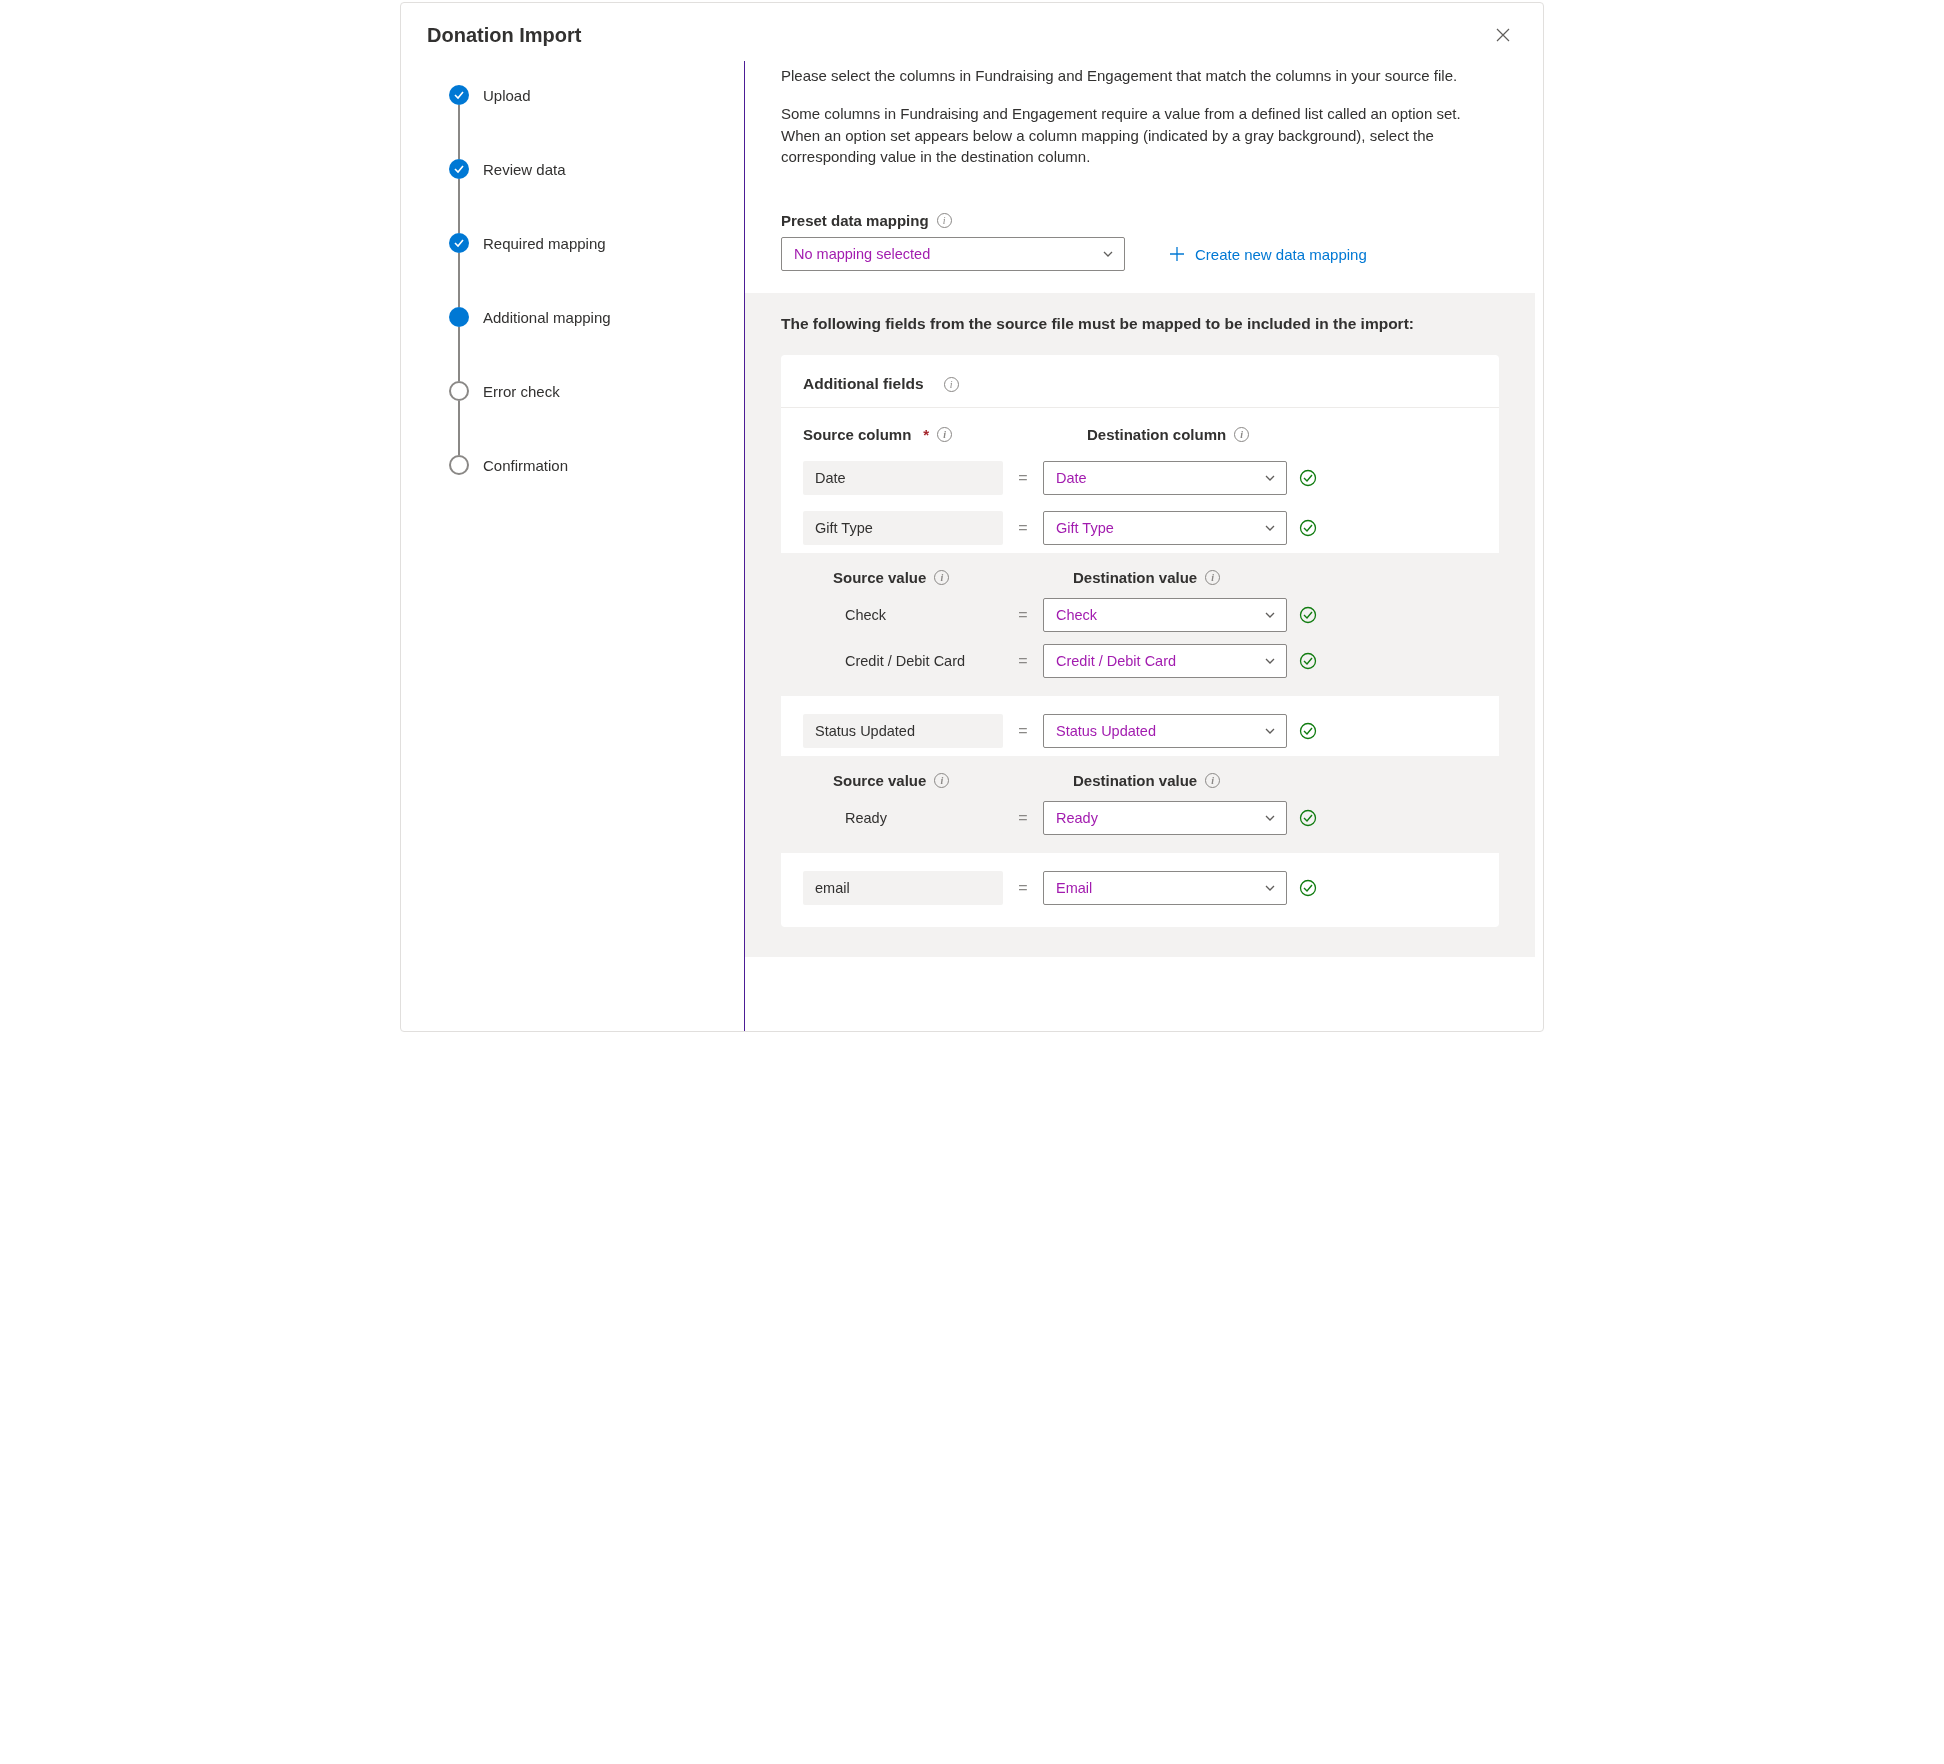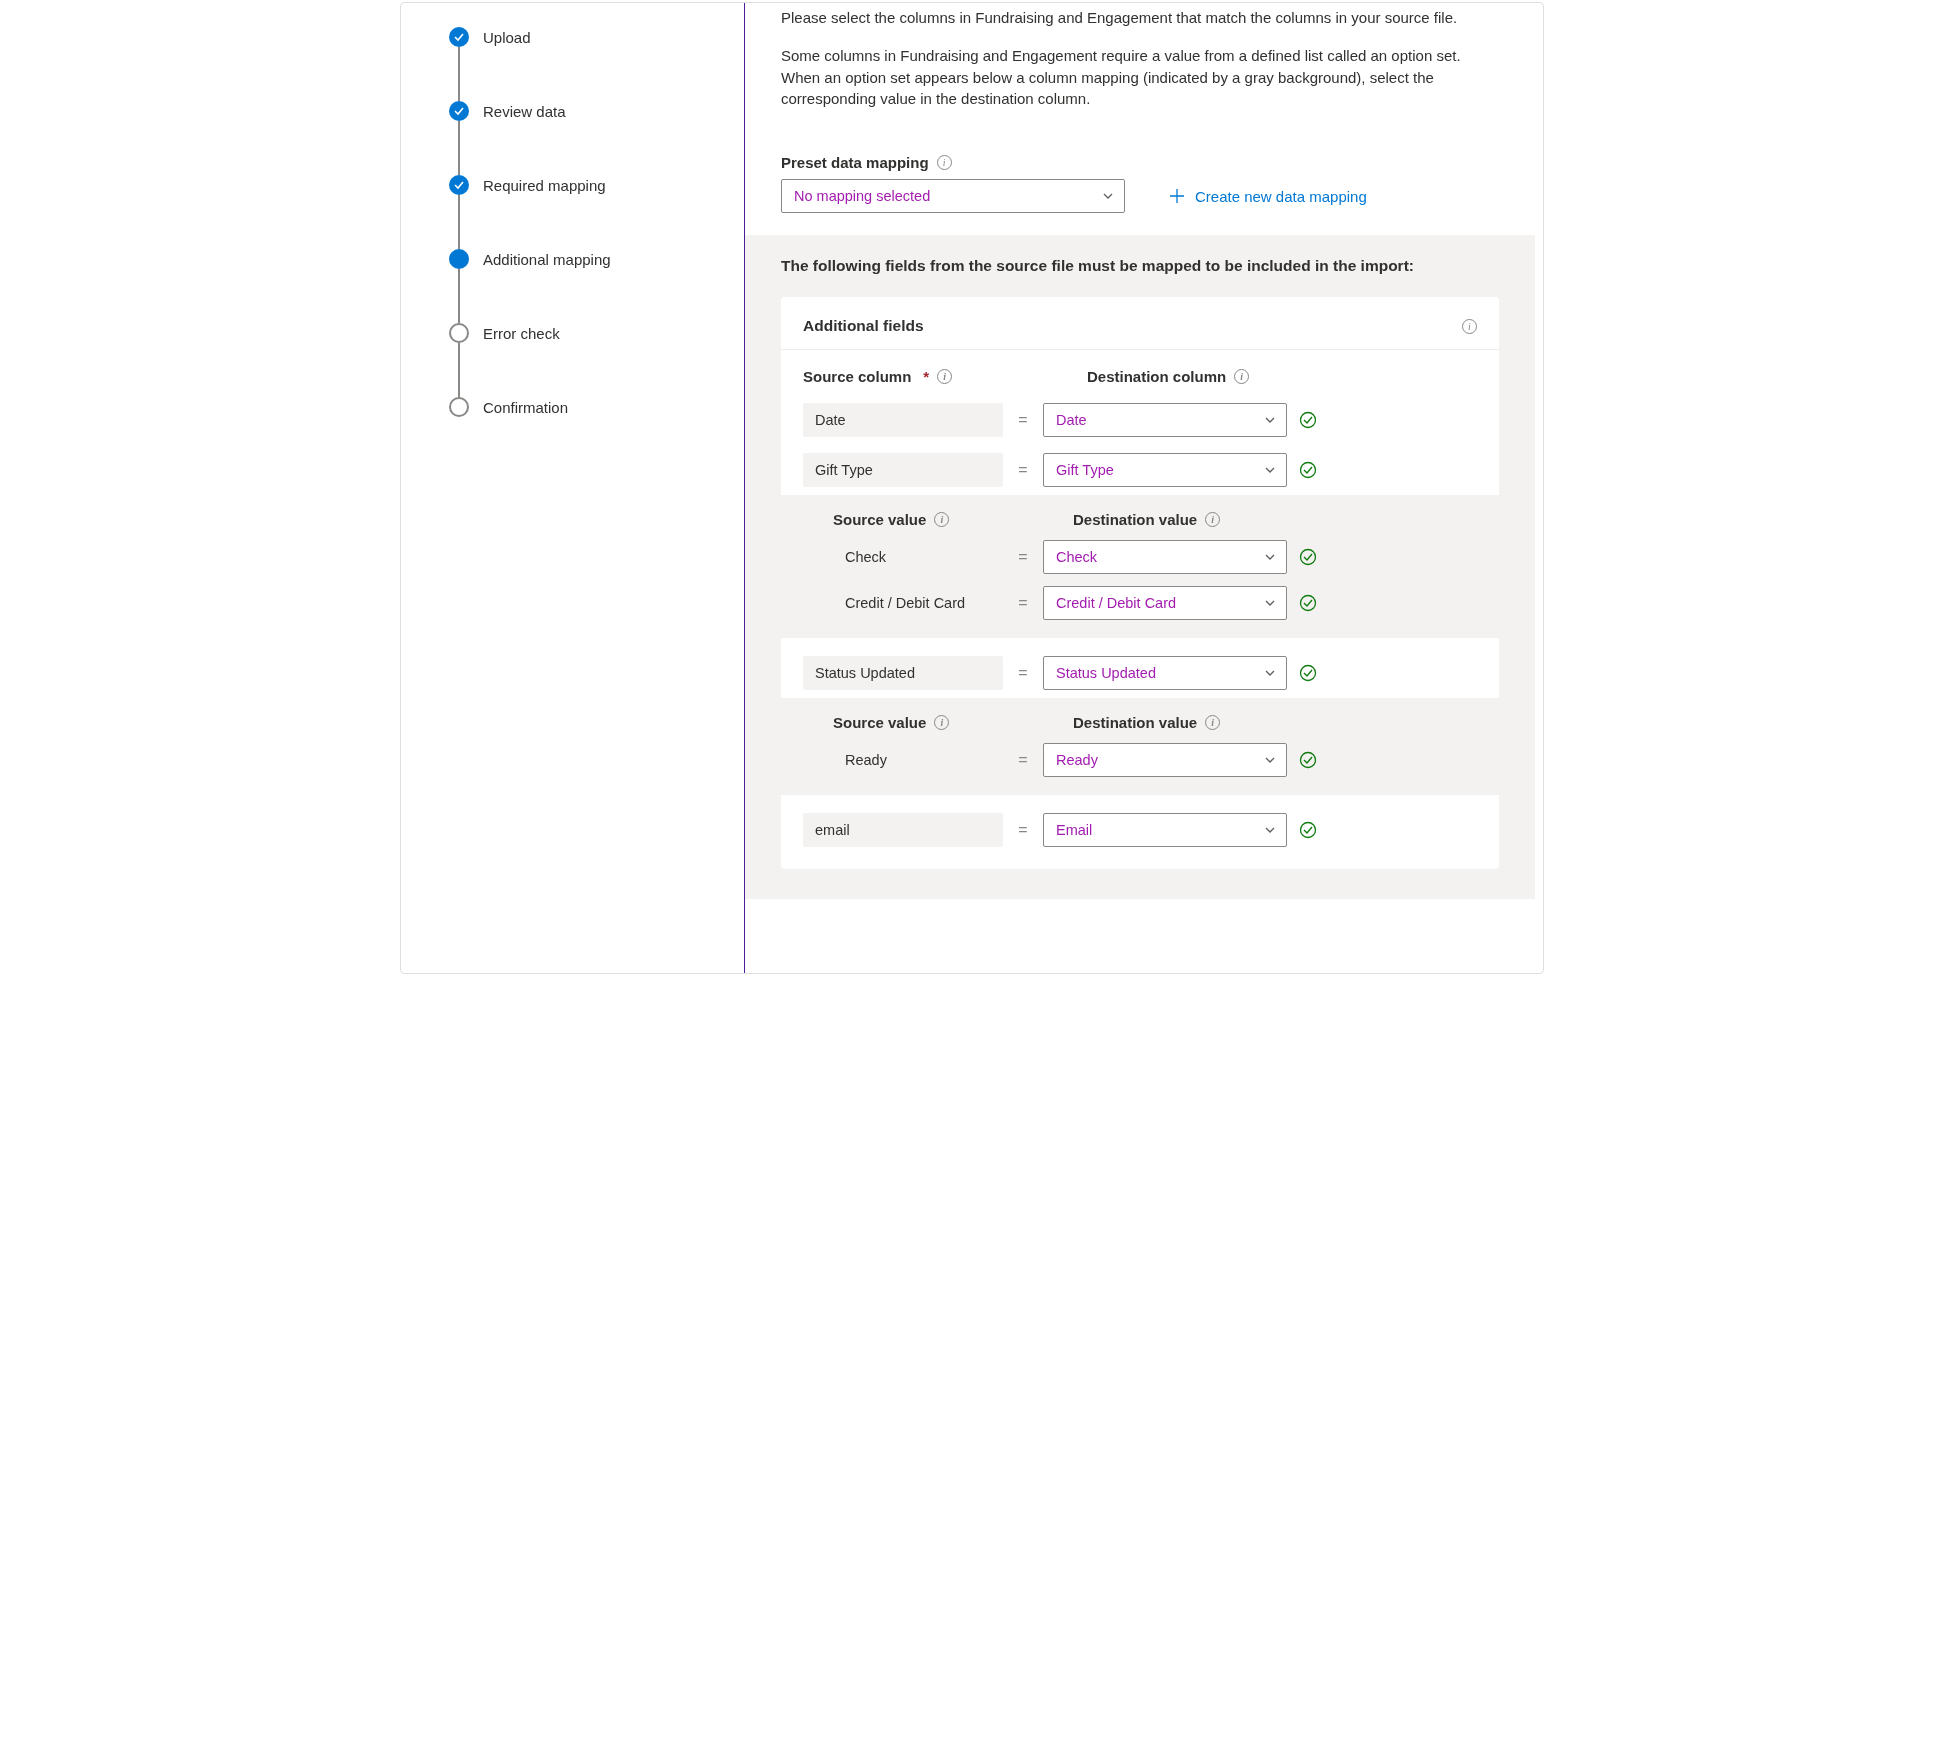--- a/index.html
+++ b/index.html
@@ -170,21 +170,21 @@
     margin-bottom: 22px;
   }
   .card {
     background: #fff;
     border-radius: 4px;
     overflow: hidden;
   }
   .card-header {
     padding: 20px 22px 14px 22px;
     border-bottom: 1px solid #edebe9;
-    display: flex; align-items:center; gap:10px;justify-content:space-between;
+    display: flex; align-items:center; gap:20px;
   }
   .card-title {
     font-size: 15.5px;
     font-weight: 600;
   }
   .col-headers {
     display: flex;
     padding: 18px 22px 10px 22px;
     gap: 0;
   }
@@ -245,20 +245,28 @@
   .option-group .src-box { width: 170px; }
   .option-group .eq { width: 40px; }
   .option-group .dst-select { width: 244px; }
   .option-group .map-row { padding-top:6px; padding-bottom:6px; }
   svg { display:block; }
 </style>
 </head>
 <body>
 
 <div class="dialog">
+  <div class="dialog-header">
+    <div class="dialog-title">Donation Import</div>
+    <div class="close-btn">
+      <svg viewBox="0 0 14 14">
+          <path d="M1 1 L13 13 M13 1 L1 13" stroke="#605e5c" stroke-width="1.2" fill="none"></path>
+        </svg>
+    </div>
+  </div>
 
   <div class="body">
 
     <div class="sidebar">
       <div class="step">
         <div class="step-marker done">
           <svg viewBox="0 0 10 10">
               <path d="M1 5 L4 8 L9 2" stroke="#fff" stroke-width="1.6" fill="none"></path>
             </svg>
         </div>

